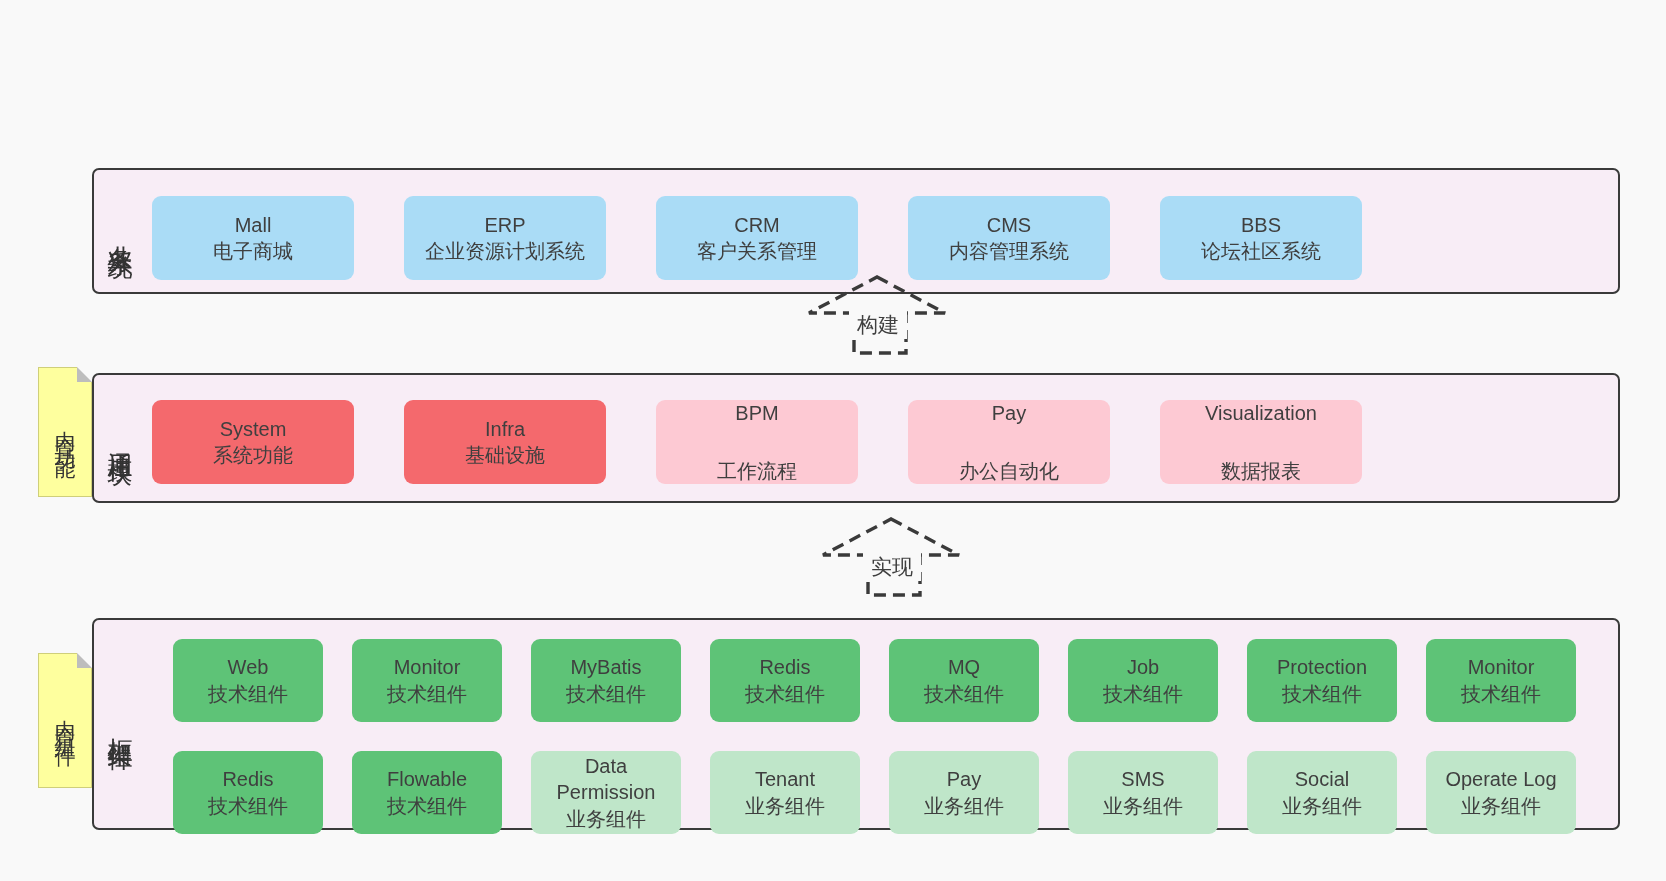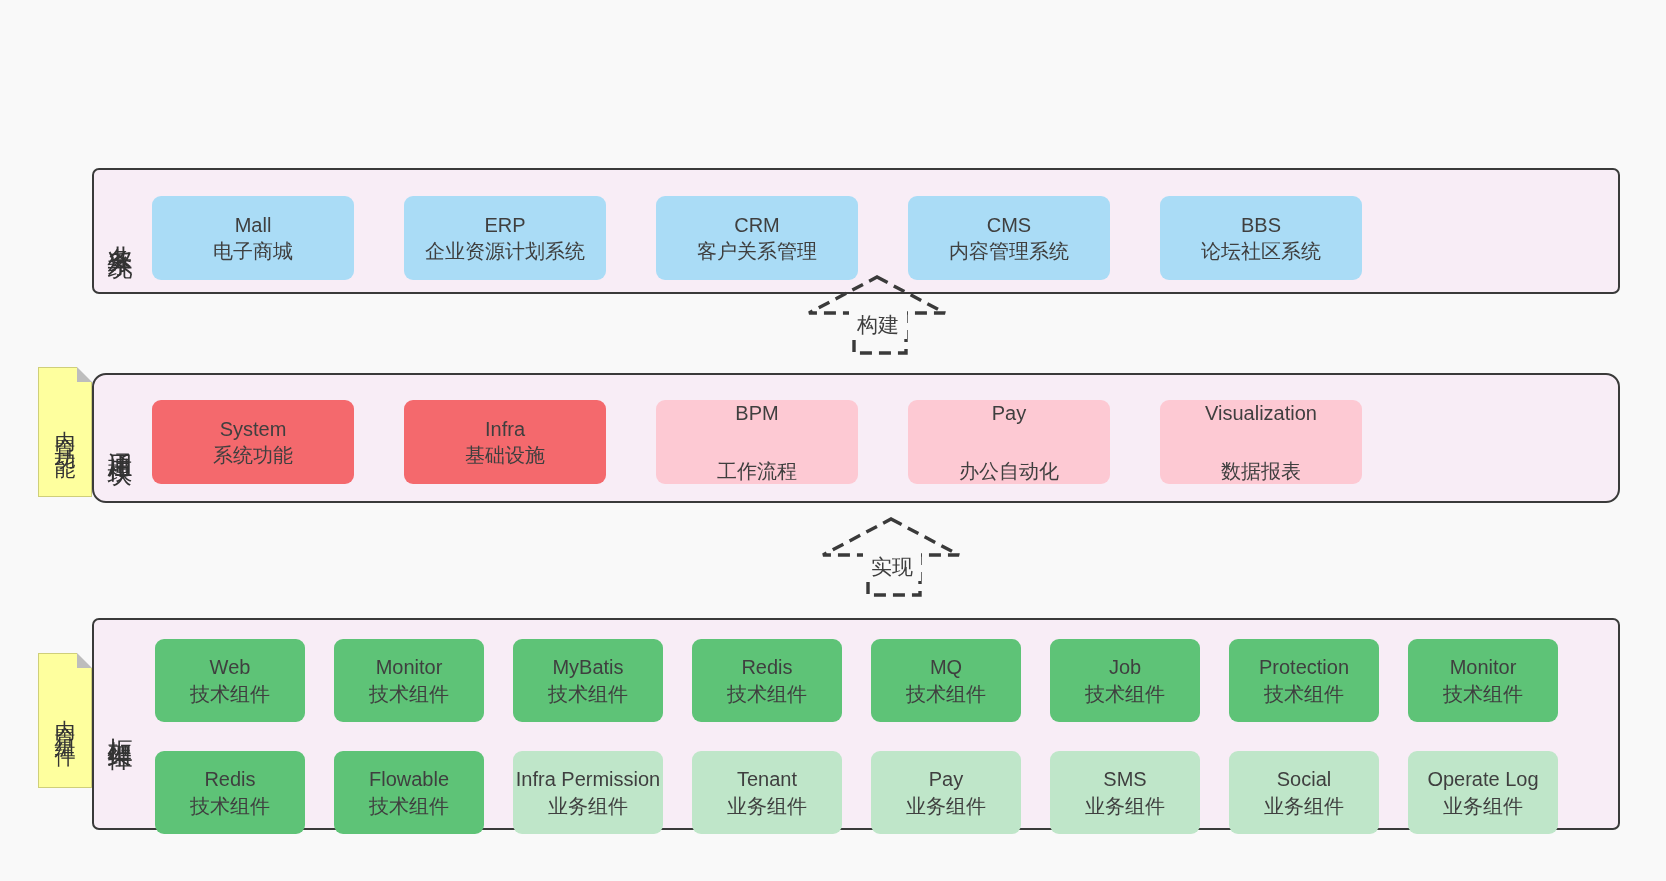--- a/index.html
+++ b/index.html
@@ -2,30 +2,30 @@
 <html style="--page-bg: #f9f9f9; --container-bg: #f8edf6; --container-border: #3a3a3a; --blue: #aadcf6; --red: #f4696d; --pink: #fdc9d3; --green-dark: #5ec377; --green-light: #bfe6c9; --tag-bg: #feff9e; --tag-border: #cfcf7a; --fold-gray: #bdbdbd; --text: #3f3f3f;"><head>
 <meta charset="utf-8">
 <style>
   html,body{margin:0;padding:0;}
   body{font-family:"Liberation Sans","DejaVu Sans",sans-serif;background:var(--page-bg,#f9f9f9);}
   #canvas{position:relative;width:1666px;height:881px;background:var(--page-bg,#f9f9f9);overflow:hidden;color:var(--text,#3f3f3f);}
 
   .layer{position:absolute;left:92px;width:1528px;background:var(--container-bg,#f8edf6);
          border:2px solid var(--container-border,#3a3a3a);border-radius:7px;box-sizing:border-box;z-index:2;}
   .layer-1{top:140px;height:126px;margin-top:28px;}
-  .layer-2{top:373px;height:130px;border-radius:14px;}
+  .layer-2{top:373px;height:130px;}
   .layer-3{top:618px;height:212px;}
 
   .layer-title{position:absolute;left:10px;top:0;bottom:0;display:flex;align-items:center;justify-content:center;width:34px;}
   .layer-title span{writing-mode:vertical-rl;text-orientation:upright;font-size:25px;letter-spacing:3px;color:#333;}
 
   .boxgrid{position:absolute;display:grid;}
   .boxgrid-1{left:58px;top:26px;grid-template-columns:repeat(6,202px);column-gap:50px;grid-auto-rows:84px;}
   .boxgrid-2{left:58px;top:25px;grid-template-columns:repeat(6,202px);column-gap:50px;grid-auto-rows:84px;}
-  .boxgrid-3{left:61px;top:19px;grid-template-columns:repeat(8,150px);column-gap:36px;row-gap:23px;grid-auto-rows:83px;gap:29px;}
+  .boxgrid-3{left:79px;top:19px;grid-template-columns:repeat(8,150px);column-gap:36px;row-gap:23px;grid-auto-rows:83px;gap:29px;}
 
   .box{border-radius:9px;display:flex;flex-direction:column;align-items:center;justify-content:center;
        text-align:center;line-height:1.32;padding:2px;box-sizing:border-box;}
   .box .box-name{font-size:20px;}
   .box .box-sub{font-size:20px;}
   .blue{background:var(--blue,#aadcf6);}
   .red{background:var(--red,#f4696d);}
   .pink{background:var(--pink,#fdc9d3);gap:32px;}
   .green-dark{background:var(--green-dark,#5ec377);}
   .green-light{background:var(--green-light,#bfe6c9);}
@@ -167,21 +167,21 @@
       </div>
       <div class="box green-dark">
         <div class="box-name">Redis</div>
         <div class="box-sub">技术组件</div>
       </div>
       <div class="box green-dark">
         <div class="box-name">Flowable</div>
         <div class="box-sub">技术组件</div>
       </div>
       <div class="box green-light">
-        <div class="box-name">Infra Permission</div>
+        <div class="box-name">Data Permission</div>
         <div class="box-sub">业务组件</div>
       </div>
       <div class="box green-light">
         <div class="box-name">Tenant</div>
         <div class="box-sub">业务组件</div>
       </div>
       <div class="box green-light">
         <div class="box-name">Pay</div>
         <div class="box-sub">业务组件</div>
       </div>

